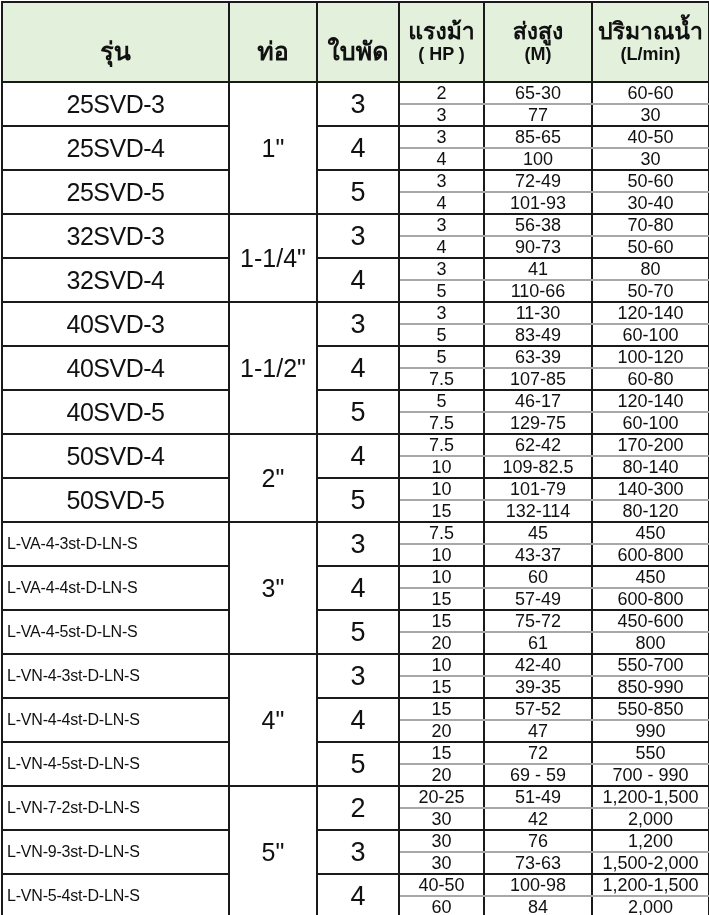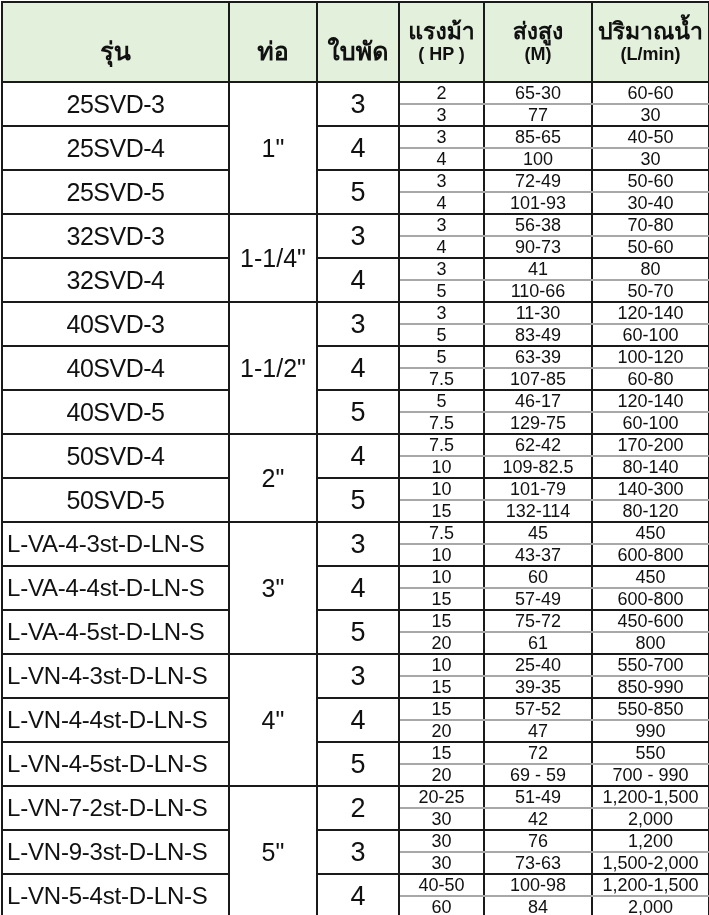--- a/index.html
+++ b/index.html
@@ -11,21 +11,21 @@
   table.spec td, table.spec th {
     border:2px solid #1a1a1a; text-align:center; padding:0; overflow:hidden; white-space:nowrap;
   }
   thead th {
     background:#e3f1dc; height:60px; font-weight:bold; color:#111;
     font-size:23px; line-height:24px; vertical-align:middle;
   }
   thead th .sub { display:block; font-size:18px; line-height:22px; }
   thead th.single { font-size:25px; padding-top:18px; }
   td.model { font-size:25px; letter-spacing:-0.5px; height:40px; }
-  td.model.long { font-size:24px; text-align:left; padding-left:4px; letter-spacing:-0.2px; }
+  td.model.long { font-size:16px; text-align:left; padding-left:4px; letter-spacing:-0.2px; }
   td.pipe { font-size:25px; }
   td.imp { font-size:27px; }
   td.sub-cell {
     font-size:18px; height:20px; line-height:20px;
   }
   tr.sub-top td.sub-cell { border-bottom:2px solid #a8a8a8; }
   tr.sub-bot td.sub-cell { border-top:2px solid #a8a8a8; }
 </style>
 </head>
 <body>
@@ -218,21 +218,21 @@
       <tr class="sub-bot">
         <td class="sub-cell">20</td>
         <td class="sub-cell">61</td>
         <td class="sub-cell">800</td>
       </tr>
       <tr class="sub-top">
         <td class="model long" rowspan="2">L-VN-4-3st-D-LN-S</td>
         <td class="pipe" rowspan="6">4"</td>
         <td class="imp" rowspan="2">3</td>
         <td class="sub-cell">10</td>
-        <td class="sub-cell">25-40</td>
+        <td class="sub-cell">42-40</td>
         <td class="sub-cell">550-700</td>
       </tr>
       <tr class="sub-bot">
         <td class="sub-cell">15</td>
         <td class="sub-cell">39-35</td>
         <td class="sub-cell">850-990</td>
       </tr>
       <tr class="sub-top">
         <td class="model long" rowspan="2">L-VN-4-4st-D-LN-S</td>
         <td class="imp" rowspan="2">4</td>

